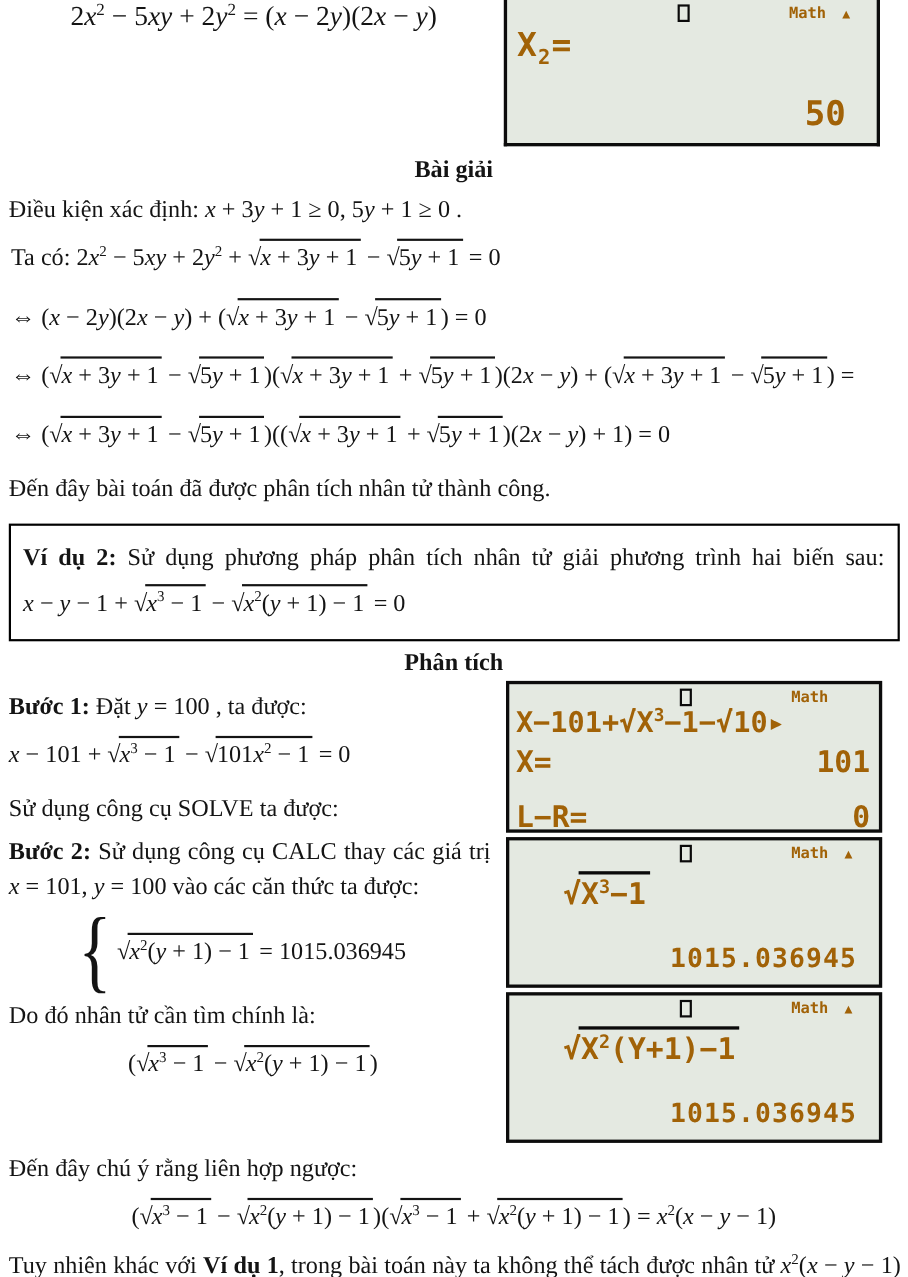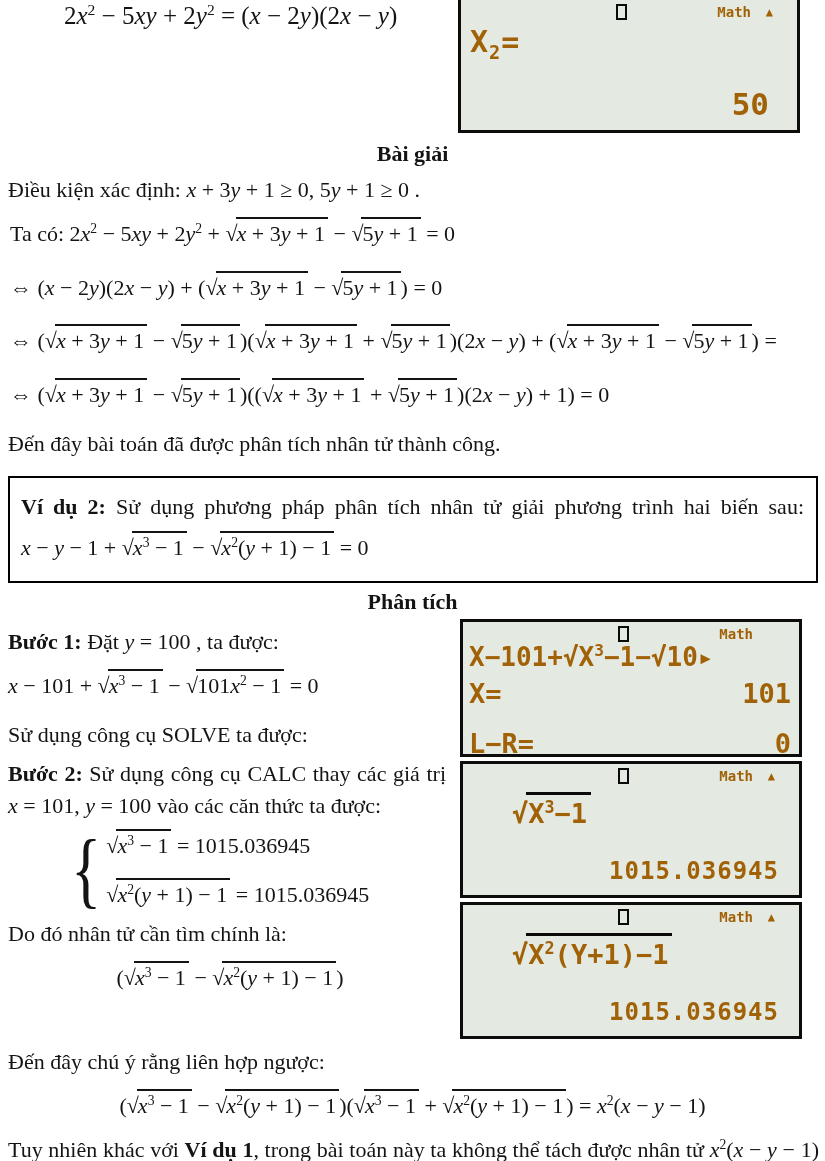--- a/index.html
+++ b/index.html
@@ -92,21 +92,20 @@
 
 <div class="two-col">
   <div class="col-left">
     <div class="para"><b>Bước 1:</b> Đặt <span class="m"><i>y</i> = 100</span> , ta được:</div>
     <div class="eqline math"><i>x</i> − 101 + <span class="sqrt"><span class="rsign">√</span><span class="rad"><i>x</i><sup>3</sup> − 1</span></span> − <span class="sqrt"><span class="rsign">√</span><span class="rad">101<i>x</i><sup>2</sup> − 1</span></span> = 0</div>
     <div class="para">Sử dụng công cụ SOLVE ta được:</div>
     <div class="para just"><b>Bước 2:</b> Sử dụng công cụ CALC thay các giá trị <span class="m"><i>x</i> = 101, <i>y</i> = 100</span> vào các căn thức ta được:</div>
     <div class="system">
       <span class="brace">{</span>
       <div class="sys-lines">
-        <div class="math"><span class="sqrt"><span class="rsign">√</span><span class="rad"><i>x</i><sup>3</sup> − 1</span></span> = 1015.036945</div>
         <div class="math"><span class="sqrt"><span class="rsign">√</span><span class="rad"><i>x</i><sup>2</sup>(<i>y</i> + 1) − 1</span></span> = 1015.036945</div>
       </div>
     </div>
     <div class="para">Do đó nhân tử cần tìm chính là:</div>
     <div class="center math">(<span class="sqrt"><span class="rsign">√</span><span class="rad"><i>x</i><sup>3</sup> − 1</span></span> − <span class="sqrt"><span class="rsign">√</span><span class="rad"><i>x</i><sup>2</sup>(<i>y</i> + 1) − 1</span></span>)</div>
   </div>
 
   <div class="col-right">
     <div class="calc calc-b">
       <div class="status">

